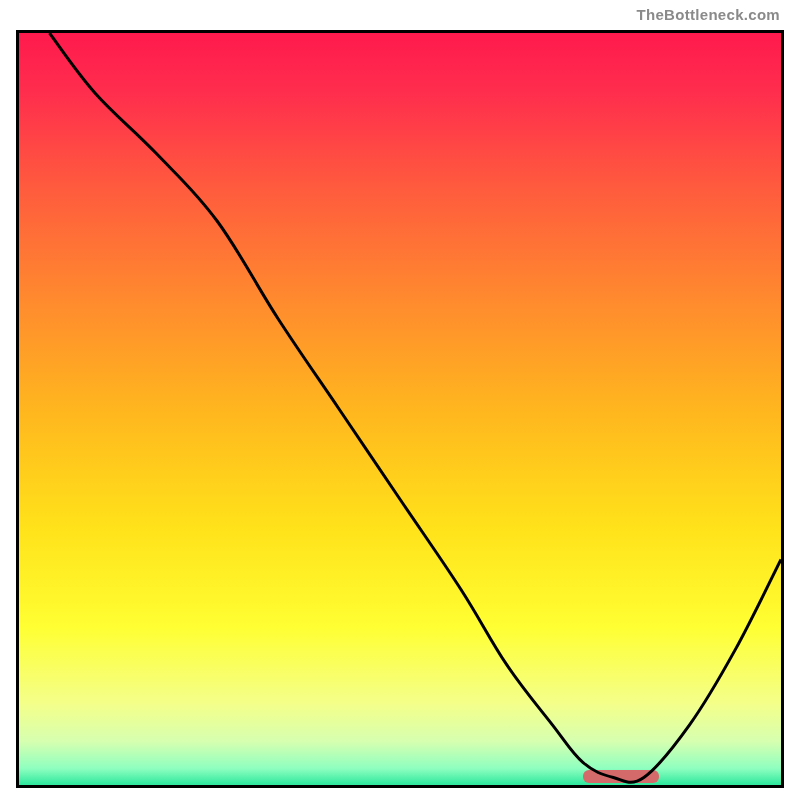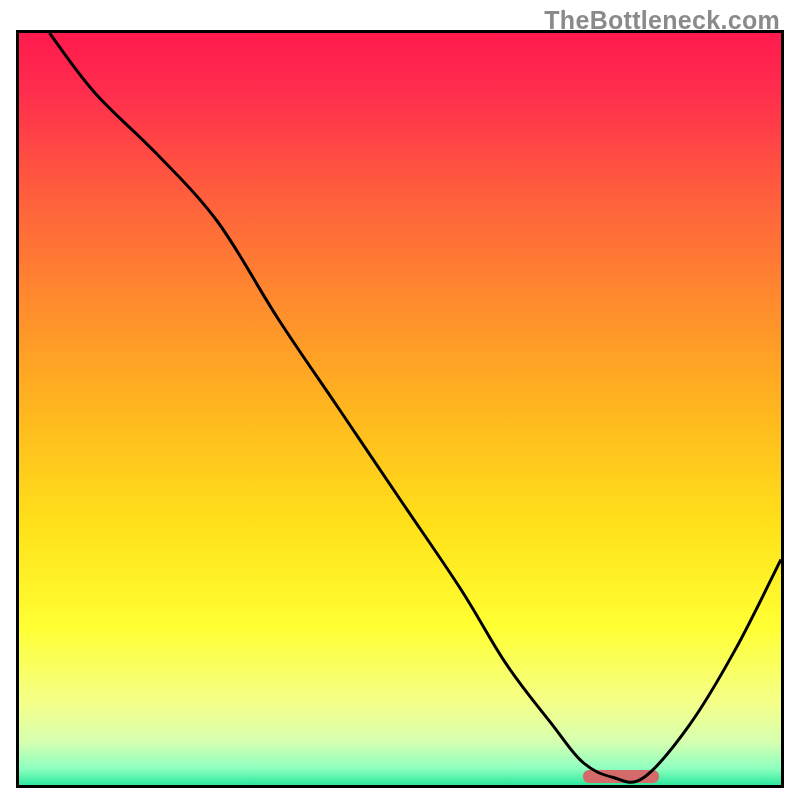--- a/index.html
+++ b/index.html
@@ -34,21 +34,21 @@
   .marker {
     position: absolute;
     background: #d46a6a;
     border-radius: 6px;
   }
   .watermark {
     position: absolute;
     top: 6px;
     right: 20px;
     color: #8a8a8a;
-    font-size: 25px;
+    font-size: 15px;
     font-weight: 600;
     letter-spacing: 0.3px;
   }
 </style>
 </head>
 <body>
 
 <div class="watermark">TheBottleneck.com</div>
 
 <div class="frame">

